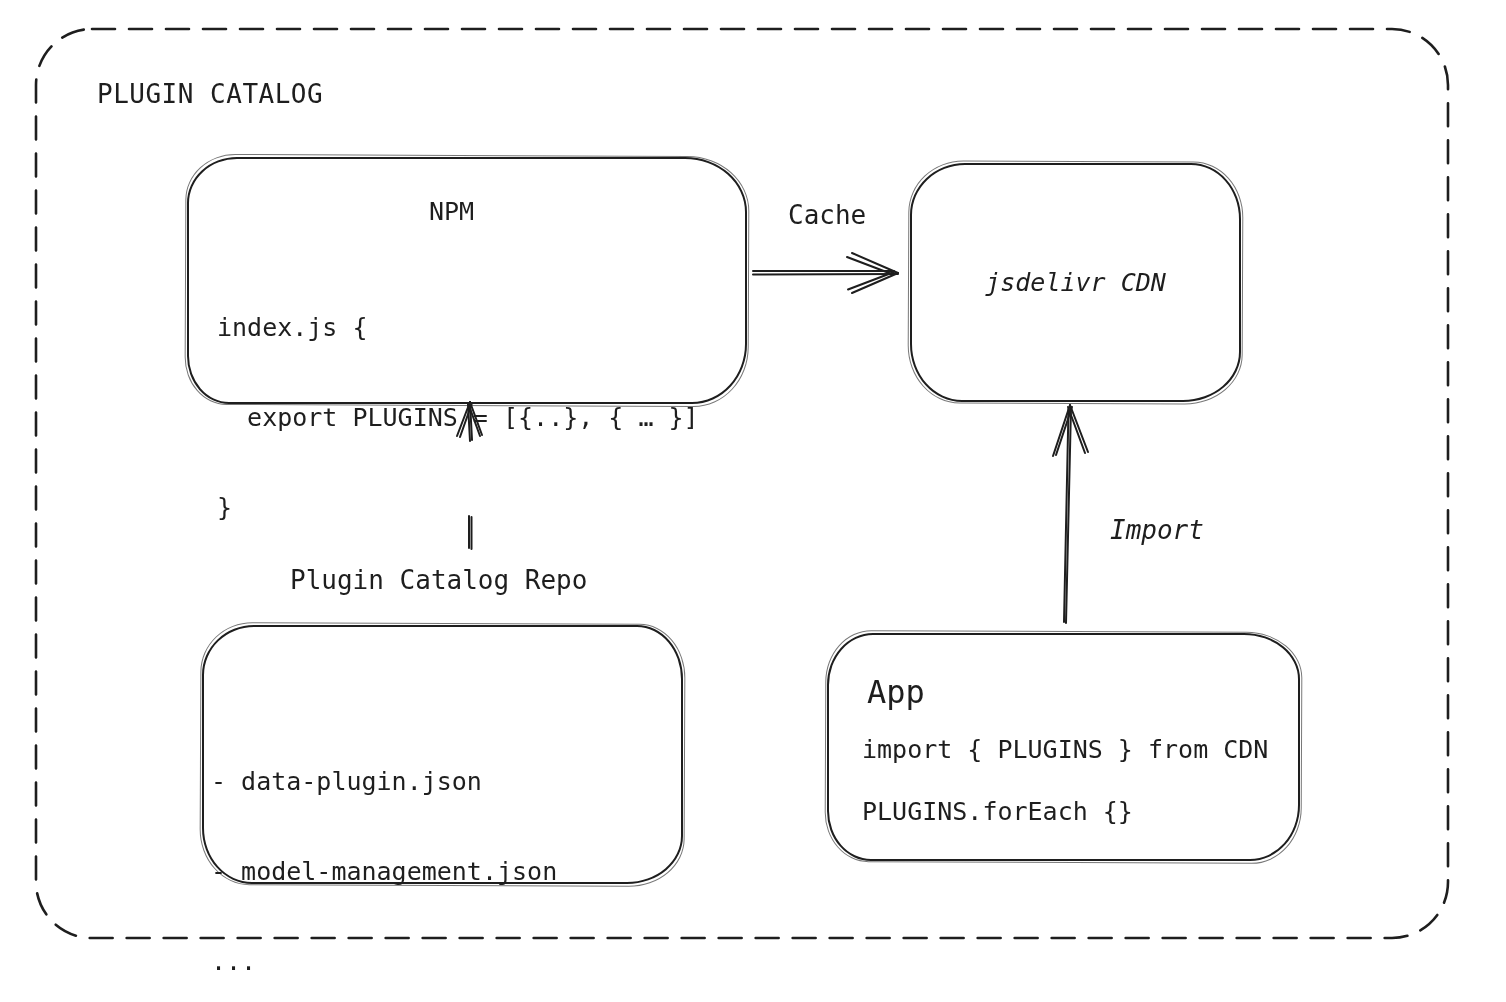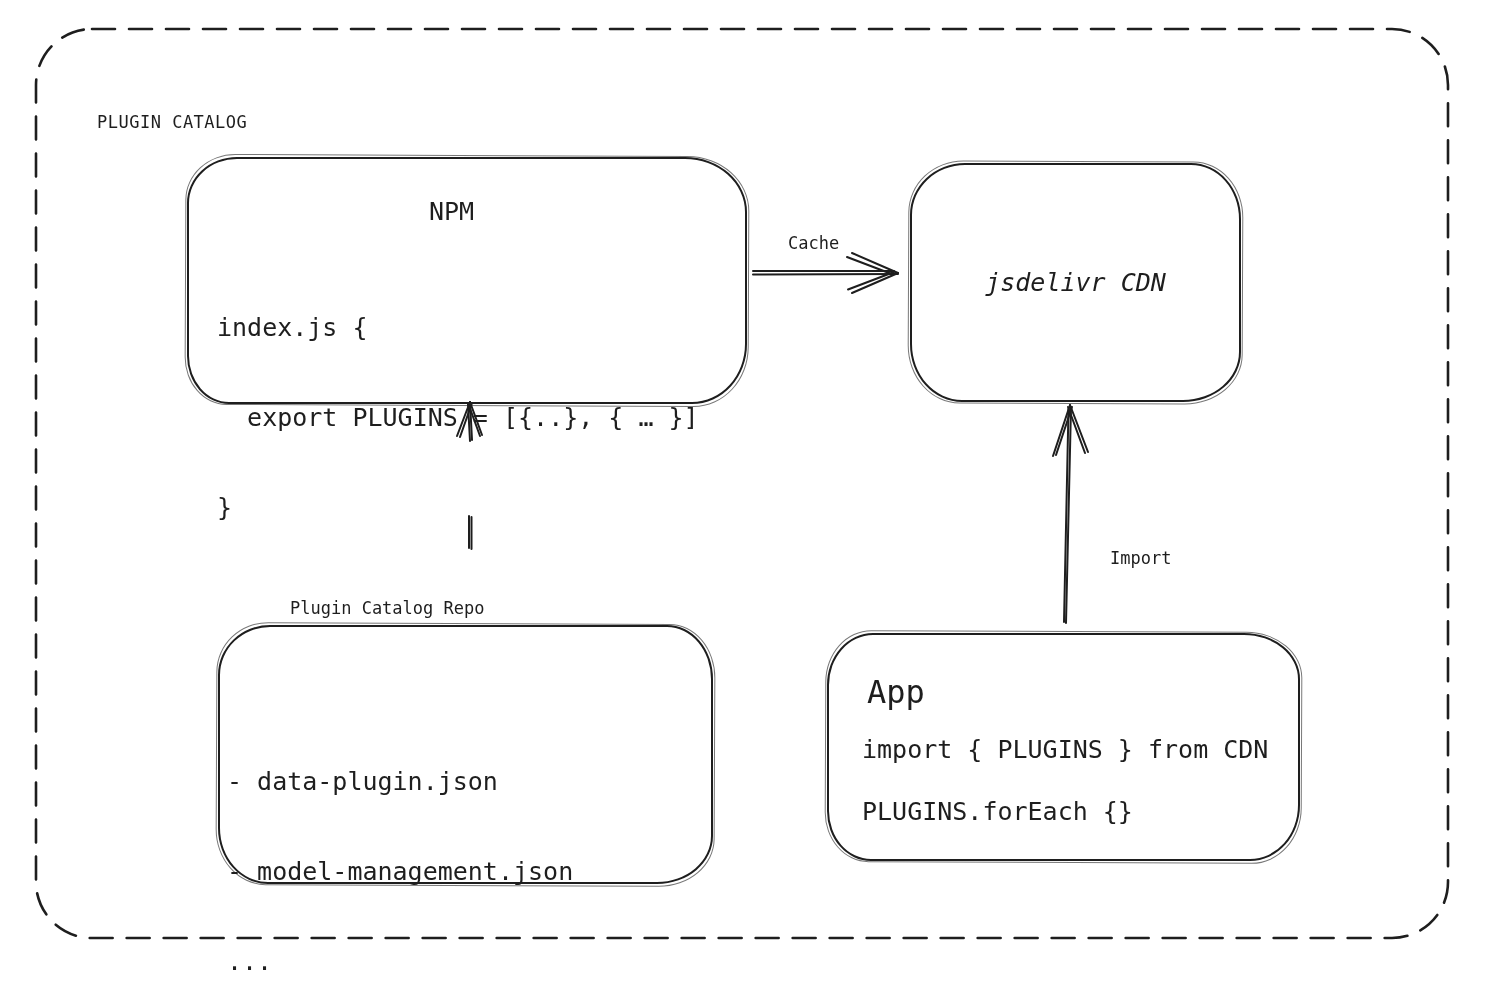--- a/index.html
+++ b/index.html
@@ -5,46 +5,46 @@
   :root { --stroke: #1e1e1e; --bg: #ffffff; }
   html,body { margin:0; padding:0; background:var(--bg); }
   .canvas {
     position:relative; width:1506px; height:1002px; background:var(--bg);
     font-family:"DejaVu Sans Mono","Liberation Mono",monospace;
     color:var(--stroke); overflow:hidden;
   }
   .strokes { position:absolute; left:0; top:0; width:1506px; height:1002px; color:var(--stroke); }
   .strokes path, .strokes rect { fill:none; stroke:currentColor; stroke-linecap:round; }
 
-  .txt { position:absolute; font-size:17px; line-height:30px; white-space:pre;margin-top:28px; }
+  .txt { position:absolute; font-size:26px; line-height:30px; white-space:pre; }
 
   .frame-title { left:97px; top:79px; letter-spacing:0.5px; }
 
   .node { position:absolute; border:2.2px solid var(--stroke); background:transparent; }
   .node::before {
     content:""; position:absolute; inset:-4px;
     border:1.5px solid rgba(30,30,30,.6); border-radius:inherit;
     transform:rotate(.25deg); pointer-events:none;
   }
   .node-npm  { left:187px; top:157px; width:556px; height:243px; border-radius:50px 62px 55px 42px / 46px 55px 60px 48px; }
   .node-cdn  { left:910px; top:163px; width:327px; height:235px; border-radius:55px 50px 58px 52px / 52px 56px 50px 58px;
                display:flex; align-items:center; justify-content:center;font-style:italic; }
-  .node-repo { left:218px; top:625px; width:477px; height:255px; border-radius:52px 46px 56px 50px / 50px 54px 48px 56px;padding-left:14px; }
+  .node-repo { left:202px; top:625px; width:477px; height:255px; border-radius:52px 46px 56px 50px / 50px 54px 48px 56px; }
   .node-app  { left:827px; top:633px; width:469px; height:224px; border-radius:46px 56px 50px 44px / 52px 46px 56px 50px; }
 
   .npm-title   { left:240px; top:40px;  position:absolute; font-size:25px; line-height:25px; }
   .npm-code    { left:28px;  top:94px;  position:absolute; font-size:25px; line-height:30px; white-space:pre; }
   .cdn-label   { font-size:25px; line-height:25px; }
   .repo-items  { left:7px;   top:80px;  position:absolute; font-size:25px; line-height:30px; white-space:pre; }
   .app-title   { left:38px;  top:45px;  position:absolute; font-size:32px; line-height:25px; }
   .app-line-1  { left:33px;  top:102px; position:absolute; font-size:25px; line-height:25px; white-space:pre; }
   .app-line-2  { left:33px;  top:164px; position:absolute; font-size:25px; line-height:25px; white-space:pre; }
 
   .cache-label   { left:788px;  top:200px; }
-  .import-label  { left:1110px; top:515px; }
+  .import-label  { left:1110px; top:515px;font-style:italic; }
   .webpack-label { left:375px;  top:441px; width:186px; text-align:center; line-height:33px; }
   .repo-caption  { left:290px;  top:565px; }
 </style>
 </head>
 <body>
 
 <div class="canvas">
 
   <svg class="strokes" viewBox="0 0 1506 1002" aria-hidden="true">
 

